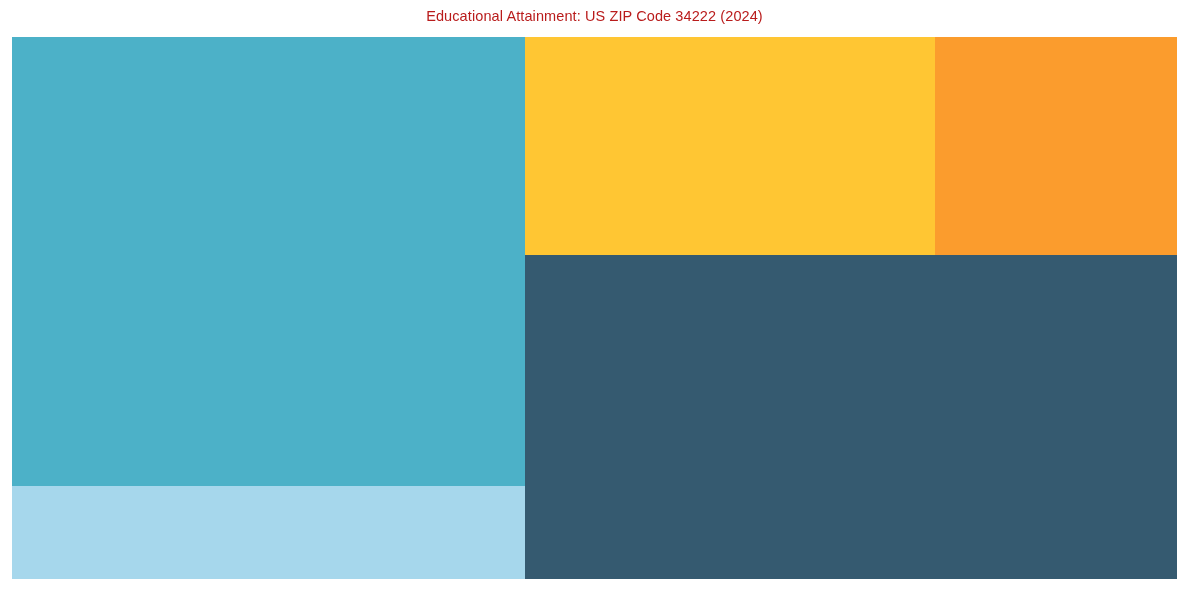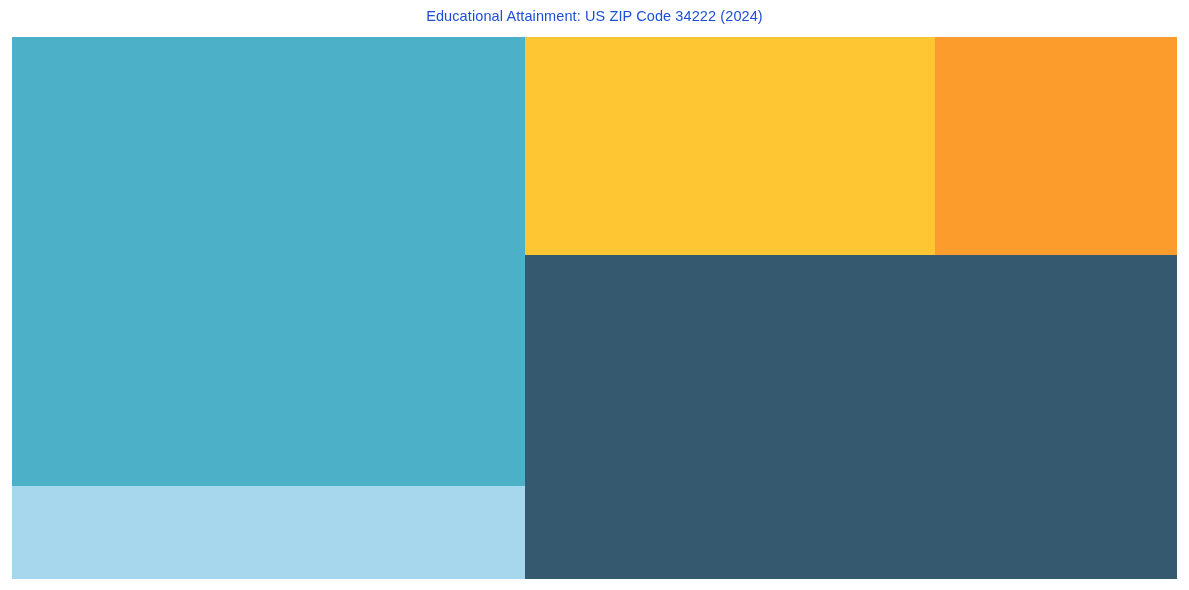--- a/index.html
+++ b/index.html
@@ -25,21 +25,21 @@
     background: #ffffff;
   }
   #chart-title {
     position: absolute;
     left: 0;
     top: 7px;
     width: 1189px;
     text-align: center;
     font-size: 14.5px;
     line-height: 18px;
-    color: #1d4ed8;
+    color: #b91c1c;
     font-weight: normal;
     letter-spacing: 0.1px;
     white-space: nowrap;
   }
   #treemap {
     position: absolute;
     left: 12px;
     top: 37px;
     width: 1165px;
     height: 542px;

